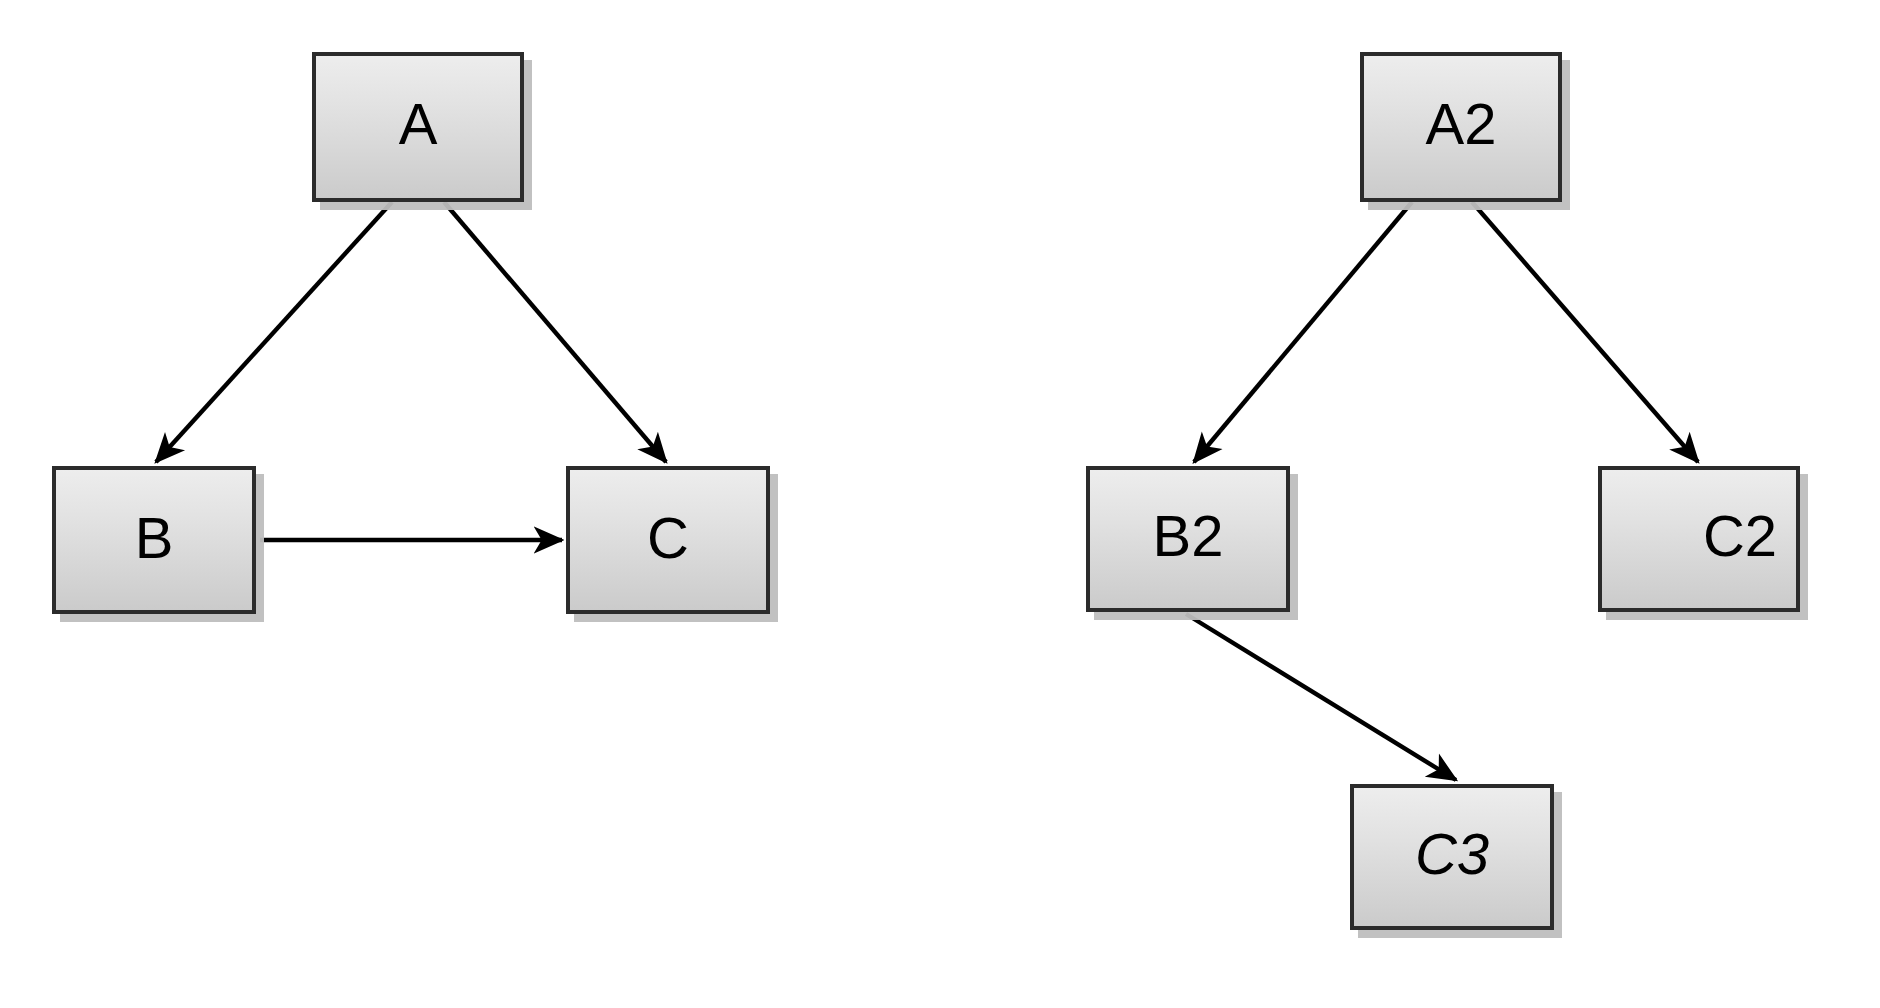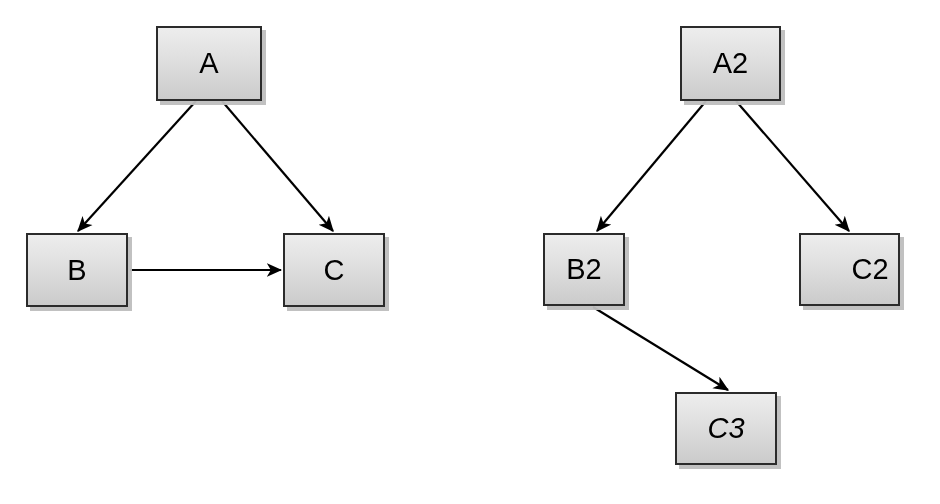--- a/index.html
+++ b/index.html
@@ -70,21 +70,21 @@
       </div>
       <div class="node" style="left: 26px; top: 233px; width: 102px; height: 74px;">
         <span class="node-label">B</span>
       </div>
       <div class="node" style="left: 283px; top: 233px; width: 102px; height: 74px;">
         <span class="node-label">C</span>
       </div>
       <div class="node" style="left: 670px; top: 26px; width: 101px; height: 75px; margin-left: 10px;">
         <span class="node-label">A2</span>
       </div>
-      <div class="node" style="left: 543px; top: 233px; width: 82px; height: 73px;">
+      <div class="node" style="left: 543px; top: 233px; width: 102px; height: 73px;">
         <span class="node-label">B2</span>
       </div>
       <div class="node" style="left: 799px; top: 233px; width: 101px; height: 73px; padding-left: 41px;">
         <span class="node-label">C2</span>
       </div>
       <div class="node" style="left: 675px; top: 392px; width: 102px; height: 73px; font-style: italic;">
         <span class="node-label">C3</span>
       </div>
     </div>
 

